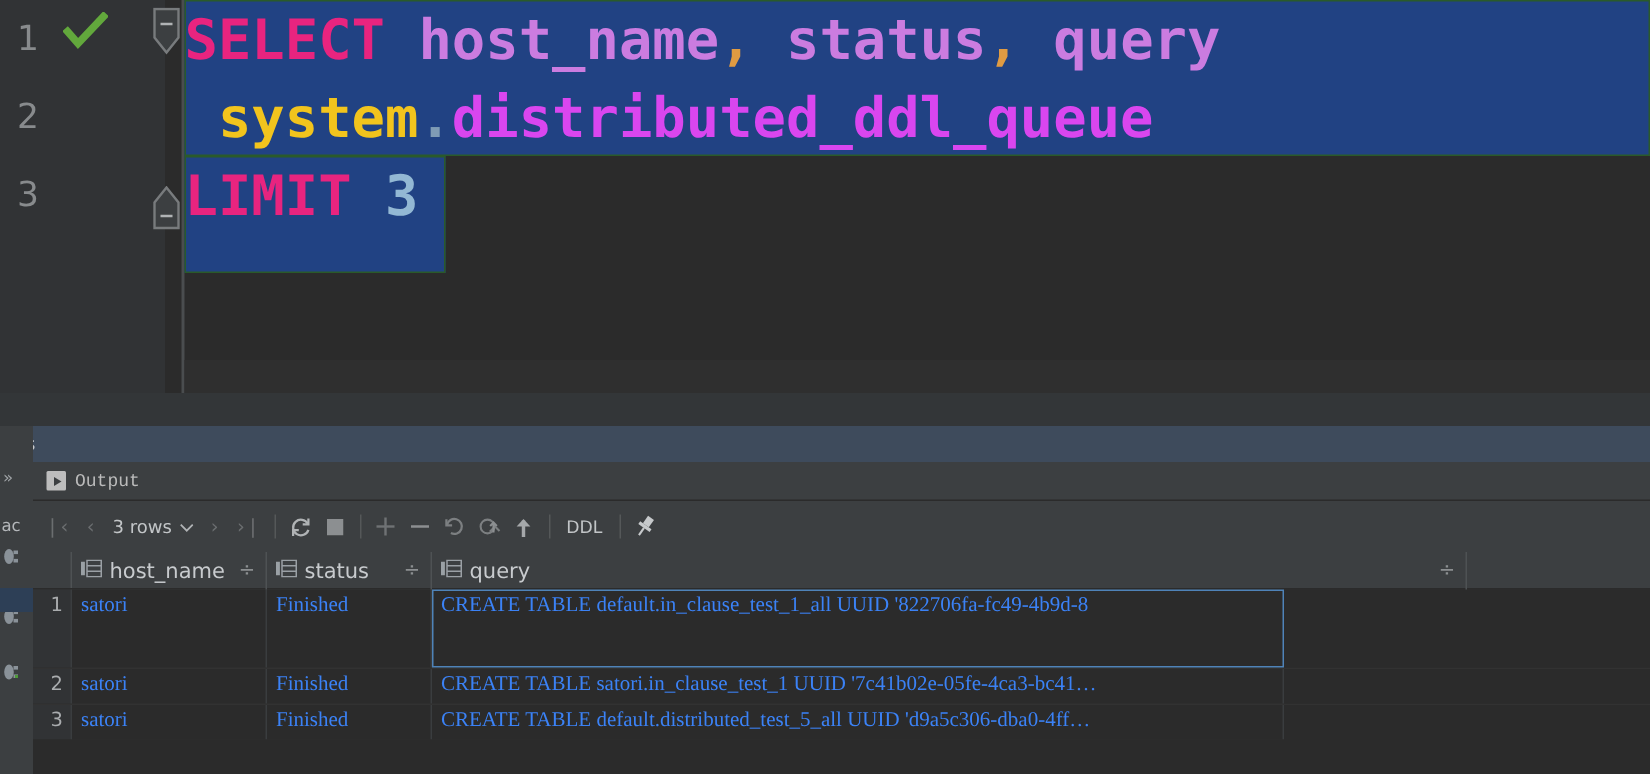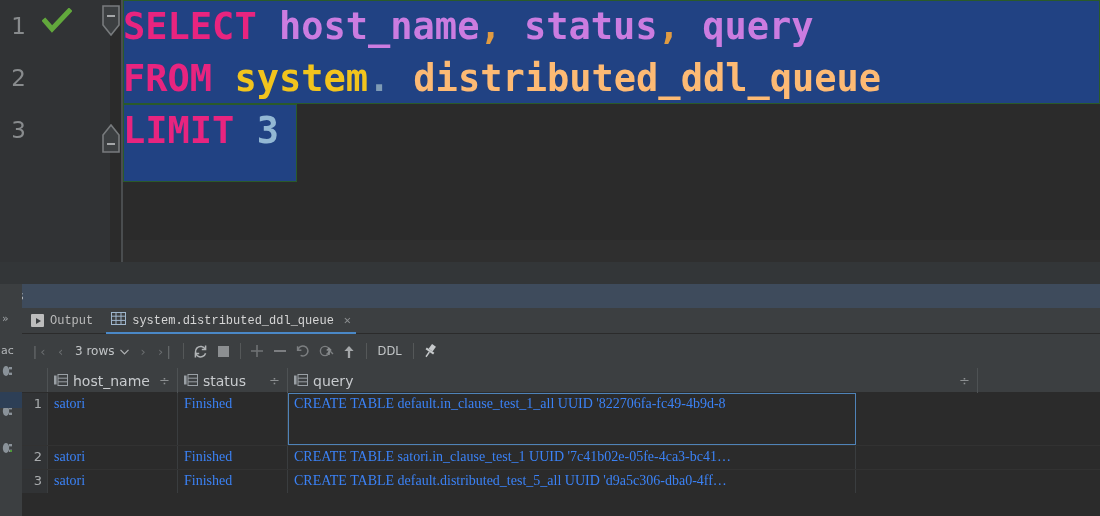--- a/index.html
+++ b/index.html
@@ -47,21 +47,21 @@
     position: absolute; left: 0; height: 52px;
     display: flex; align-items: center;
     font-family: "DejaVu Sans Mono", monospace;
     font-size: 37px; font-weight: bold; white-space: pre;
     letter-spacing: 0px;
   }
   .kw   { color: #e8247f; }
   .col  { color: #cb7ce0; }
   .punc { color: #e09b42; }
   .dbsc { color: #f2c41d; }
-  .tbl  { color: #fdba74; margin-left: 23px; }
+  .tbl  { color: #d946ef; }
   .dot  { color: #7f9bb5; }
   .num  { color: #93b8d4; }
   .editor-bottom-band {
     position: absolute; left: 123px; top: 240px; right: 0; height: 22px;
     background: #2f2f2f;
   }
   .editor-strip {
     position: absolute; left: 0; top: 262px; width: 1100px; height: 22px;
     background: #333638;
   }
@@ -244,21 +244,21 @@
     <div style="position:absolute;left:121px;top:0;width:1.5px;height:262px;background:#4a4d4f;"></div>
 
     <div class="code-area">
       <div class="sel-block" style="left:0;top:0;width:977px;height:104px;"></div>
       <div class="sel-block" style="left:0;top:104px;width:174px;height:78px;"></div>
 
       <div class="code-line" style="top:0;">
         <span class="kw">SELECT</span><span> </span><span class="col">host_name</span><span class="punc">,</span><span> </span><span class="col">status</span><span class="punc">,</span><span> </span><span class="col">query</span>
       </div>
       <div class="code-line" style="top:52px;">
-        <span class="kw">FROM</span><span> </span><span class="dbsc">system</span><span class="dot">.</span><span class="tbl">distributed_ddl_queue</span>
+        <span> </span><span class="dbsc">system</span><span class="dot">.</span><span class="tbl">distributed_ddl_queue</span>
       </div>
       <div class="code-line" style="top:104px;">
         <span class="kw">LIMIT</span><span> </span><span class="num">3</span>
       </div>
     </div>
     <div class="editor-bottom-band"></div>
   </div>
   <div class="editor-strip"></div>
 
   <div class="panel-header">
@@ -293,33 +293,20 @@
     </span>
     <div class="sel-rowmark"></div>
   </div>
 
   <div class="tabbar">
     <div class="tab">
       <span class="run-icon">
           <i></i>
         </span>
       <span>Output</span>
-    </div>
-    <div class="tab active">
-      <span>
-        <svg width="15" height="13" viewBox="0 0 15 13">
-          <rect x="0.5" y="0.5" width="14" height="12" fill="none" stroke="#9fb6cc" stroke-width="1"></rect>
-          <line x1="0.5" y1="4.2" x2="14.5" y2="4.2" stroke="#9fb6cc" stroke-width="1"></line>
-          <line x1="0.5" y1="8.4" x2="14.5" y2="8.4" stroke="#9fb6cc" stroke-width="1"></line>
-          <line x1="5" y1="0.5" x2="5" y2="12.5" stroke="#9fb6cc" stroke-width="1"></line>
-          <line x1="10" y1="0.5" x2="10" y2="12.5" stroke="#9fb6cc" stroke-width="1"></line>
-        </svg>
-      </span>
-      <span>system.distributed_ddl_queue</span>
-      <span class="tab-close">✕</span>
     </div>
   </div>
 
   <div class="restoolbar">
     <div class="tb-btn dim">❘‹</div>
     <div class="tb-btn dim">‹</div>
     <div class="tb-rows">
       <span>3 rows</span>
       <span>
         <svg width="9" height="6" viewBox="0 0 9 6">

